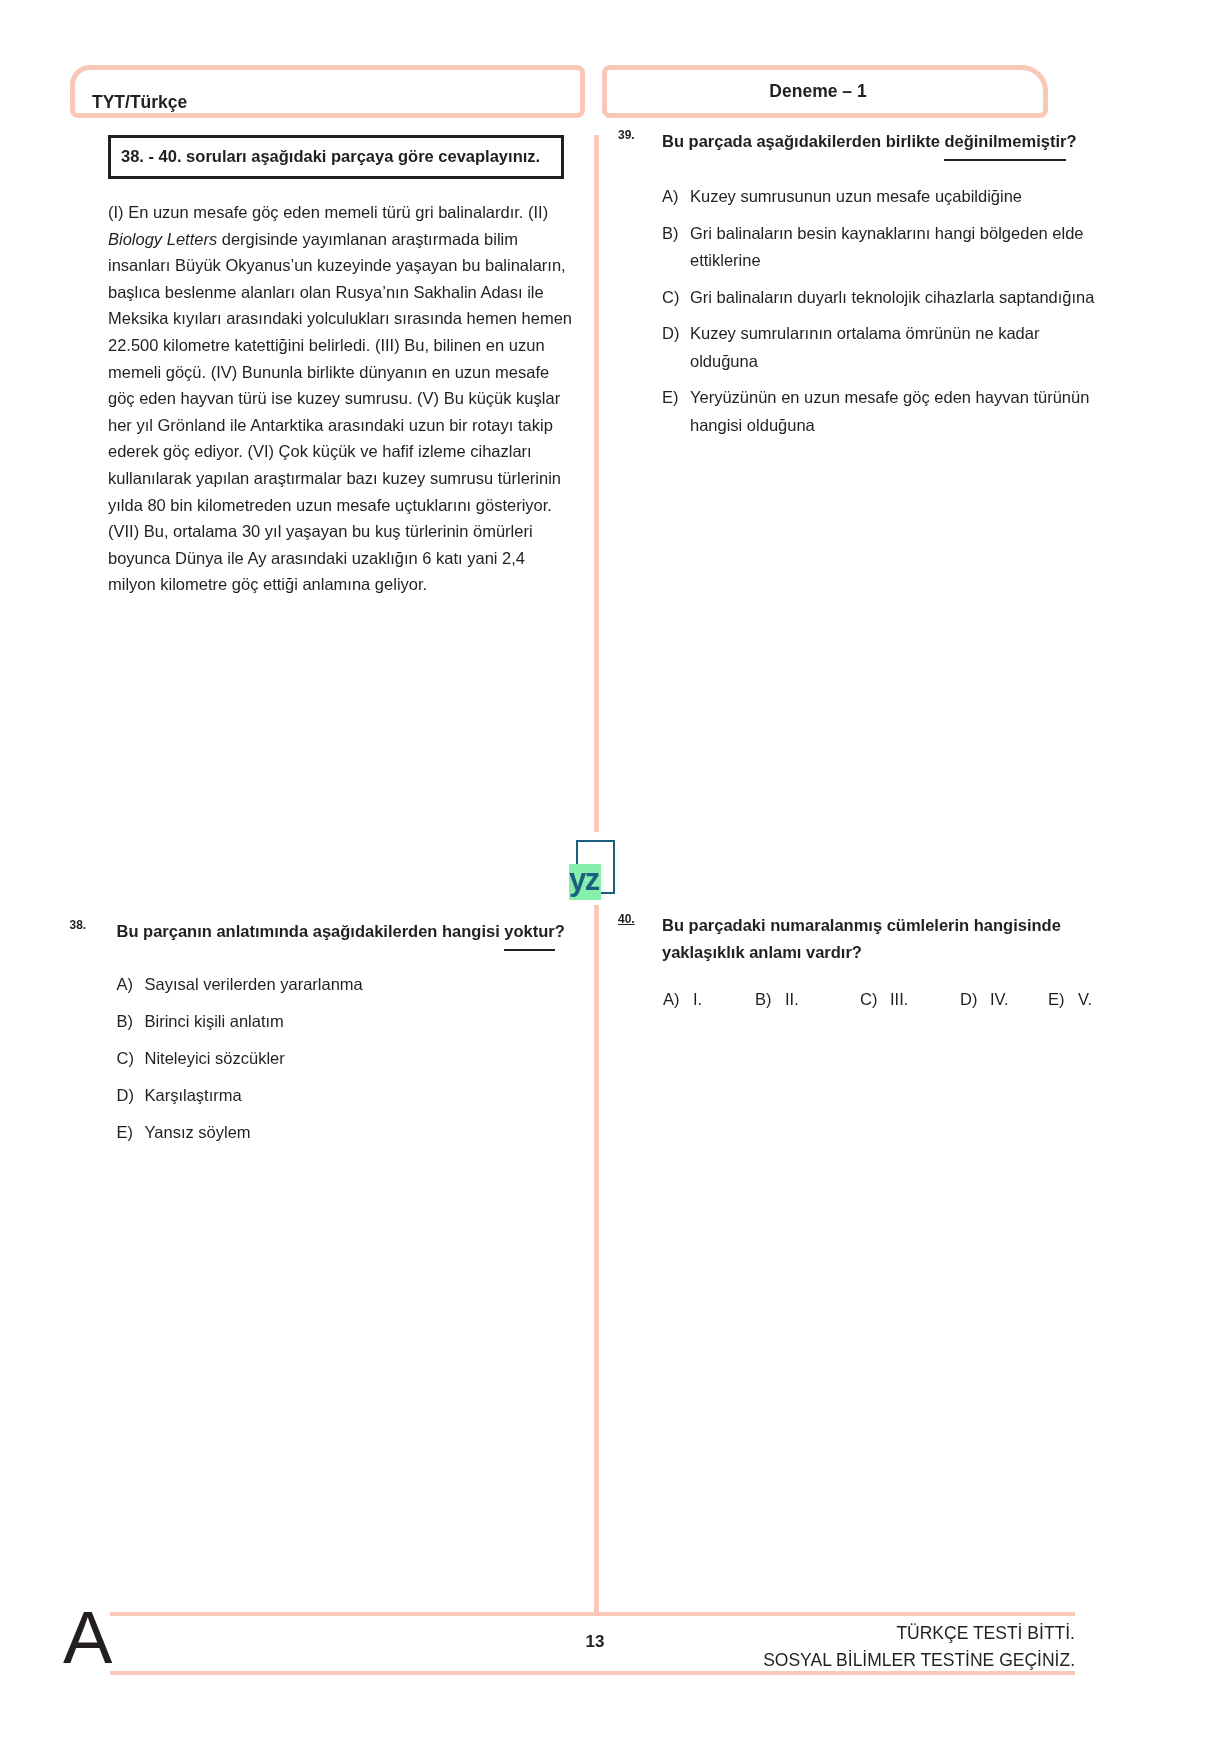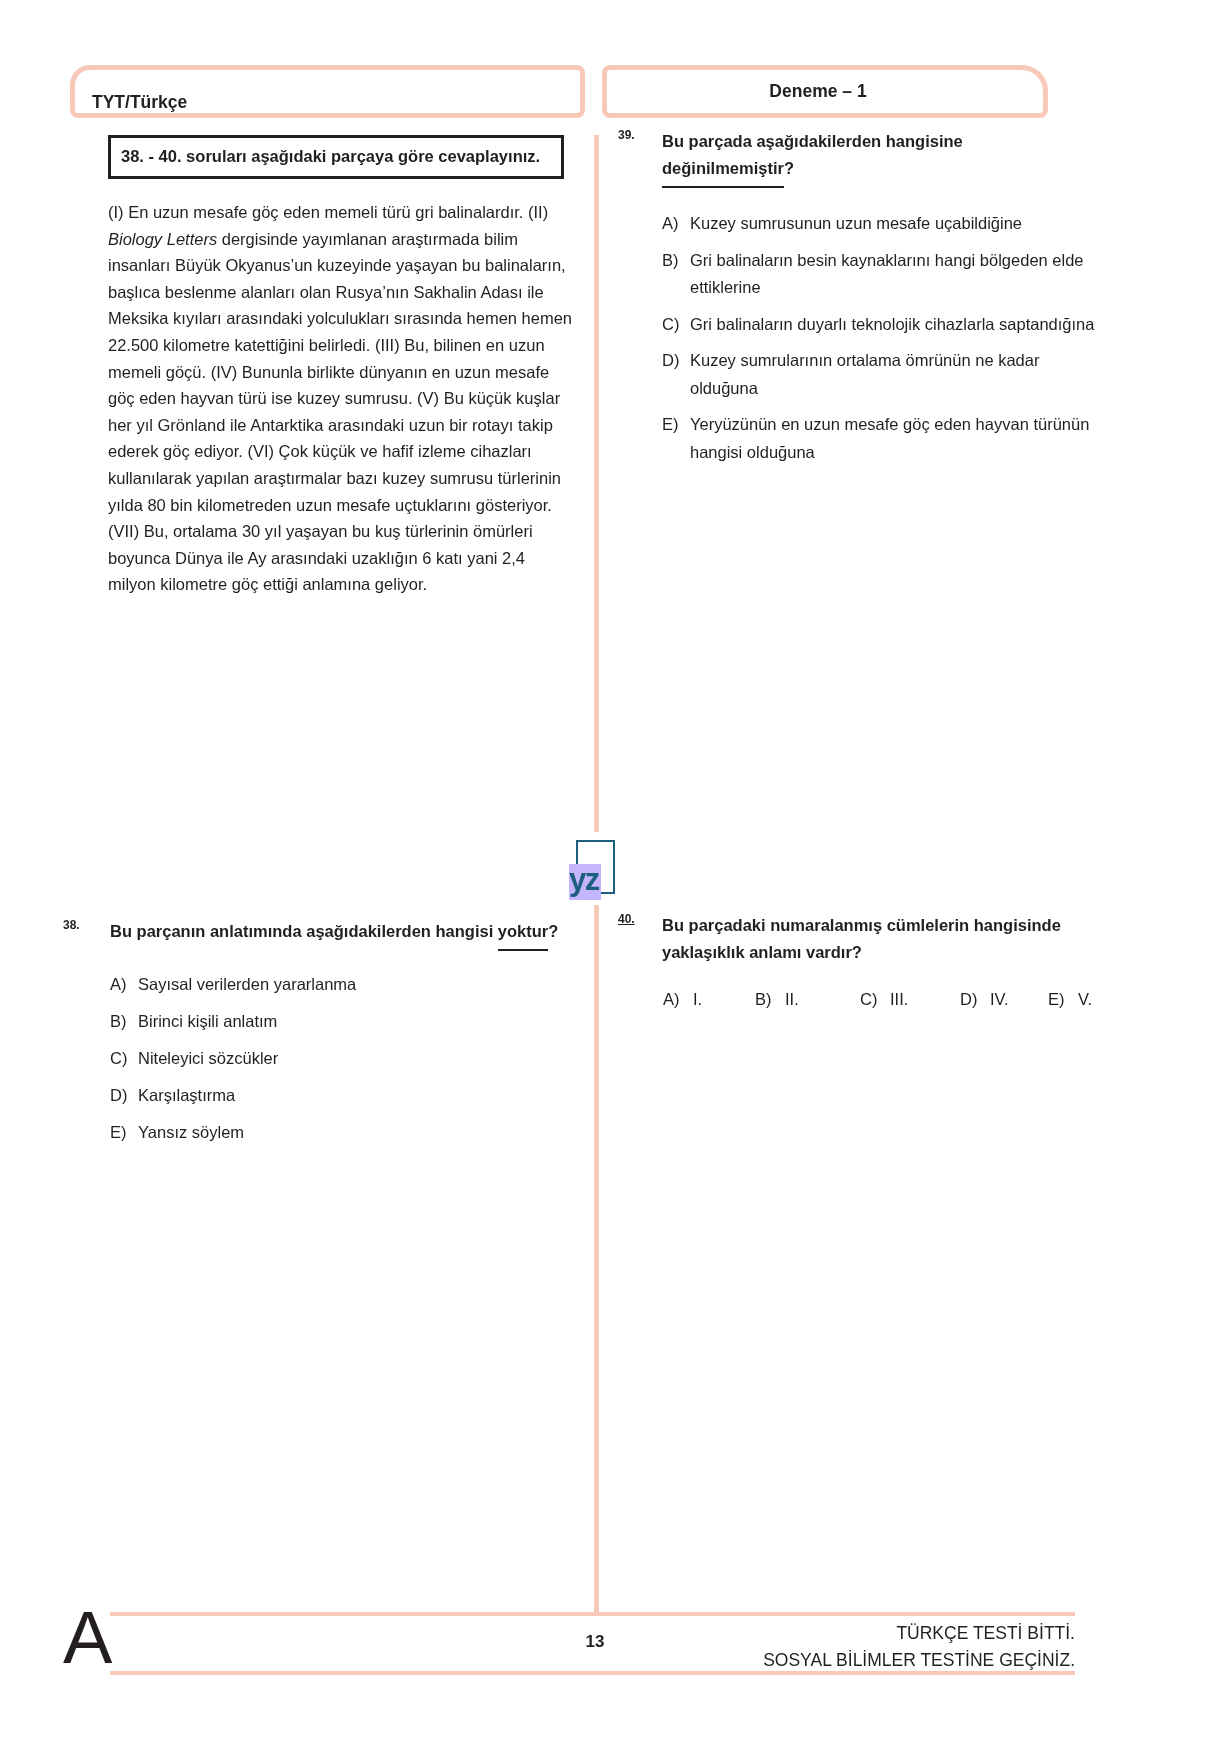--- a/index.html
+++ b/index.html
@@ -87,21 +87,21 @@
   .qstem {
     font-weight: bold;
     font-size: 16.5px;
     line-height: 27px;
   }
   .qstem .u {
     text-decoration: none;
     border-bottom: 2px solid #231f20;
     padding-bottom: 9px;
   }
-  .q38 { left: 63px; top: 918px; width: 520px; }
+  .q38 { left: 63px; top: 918px; width: 520px; justify-content: center; }
   .q38 .qnum { width: 47px; }
   .q38 .qstem { width: 460px; }
   .q38 .opts { margin-top: 26px; }
   .q38 .opt { margin-bottom: 11px; }
   .q38 .opt .letter { width: 28px; }
 
   .q39 { left: 618px; top: 128px; width: 540px; }
   .q39 .qnum { width: 44px; }
   .q39 .qstem { width: 420px; }
   .q39 .opts { margin-top: 28px; }
@@ -140,21 +140,21 @@
     border: 2px solid var(--teal);
   }
   .yz-text {
     position: absolute;
     left: -7px;
     top: 24px;
     font-size: 31px;
     font-weight: bold;
     letter-spacing: -1.5px;
     color: var(--teal);
-    background: #c4b5fd;
+    background: #86efac;
     line-height: 32px;
     padding: 0 2px 4px 0;
   }
 
   
   .hline {
     position: absolute;
     left: 110px;
     width: 965px;
     height: 4px;
@@ -241,21 +241,21 @@
           <span class="otext">Yansız söylem</span>
         </div>
       </div>
     </div>
   </div>
 
   <div class="question q39">
     <div class="qnum">39.</div>
     <div class="qbody">
       <div class="qstem">
-        <span>Bu parçada aşağıdakilerden hangisine </span><span class="u">değinilmemiştir</span><span>?</span>
+        <span>Bu parçada aşağıdakilerden birlikte </span><span class="u">değinilmemiştir</span><span>?</span>
       </div>
       <div class="opts">
         <div class="opt">
           <span class="letter">A)</span>
           <span class="otext">Kuzey sumrusunun uzun mesafe uçabildiğine</span>
         </div>
         <div class="opt">
           <span class="letter">B)</span>
           <span class="otext">Gri balinaların besin kaynaklarını hangi bölgeden elde ettiklerine</span>
         </div>

